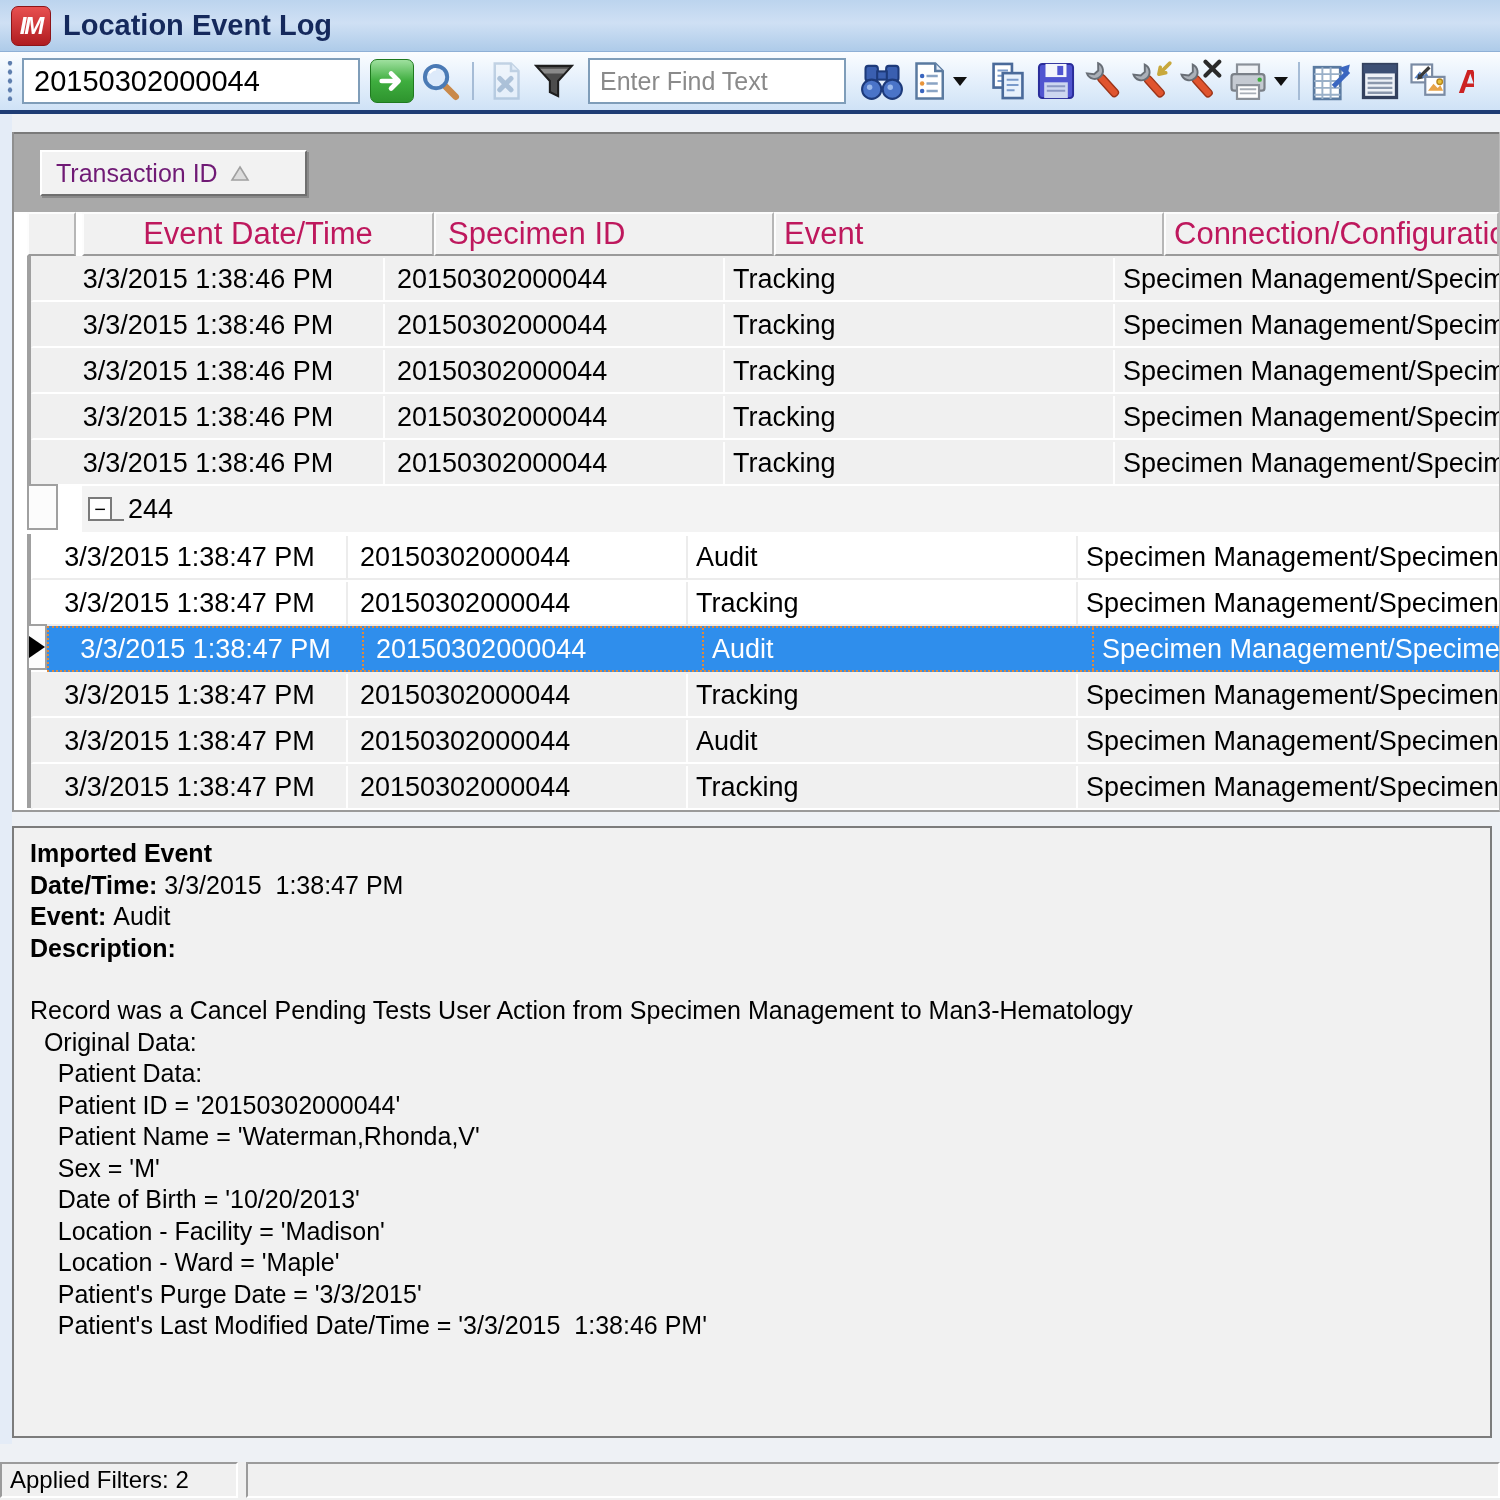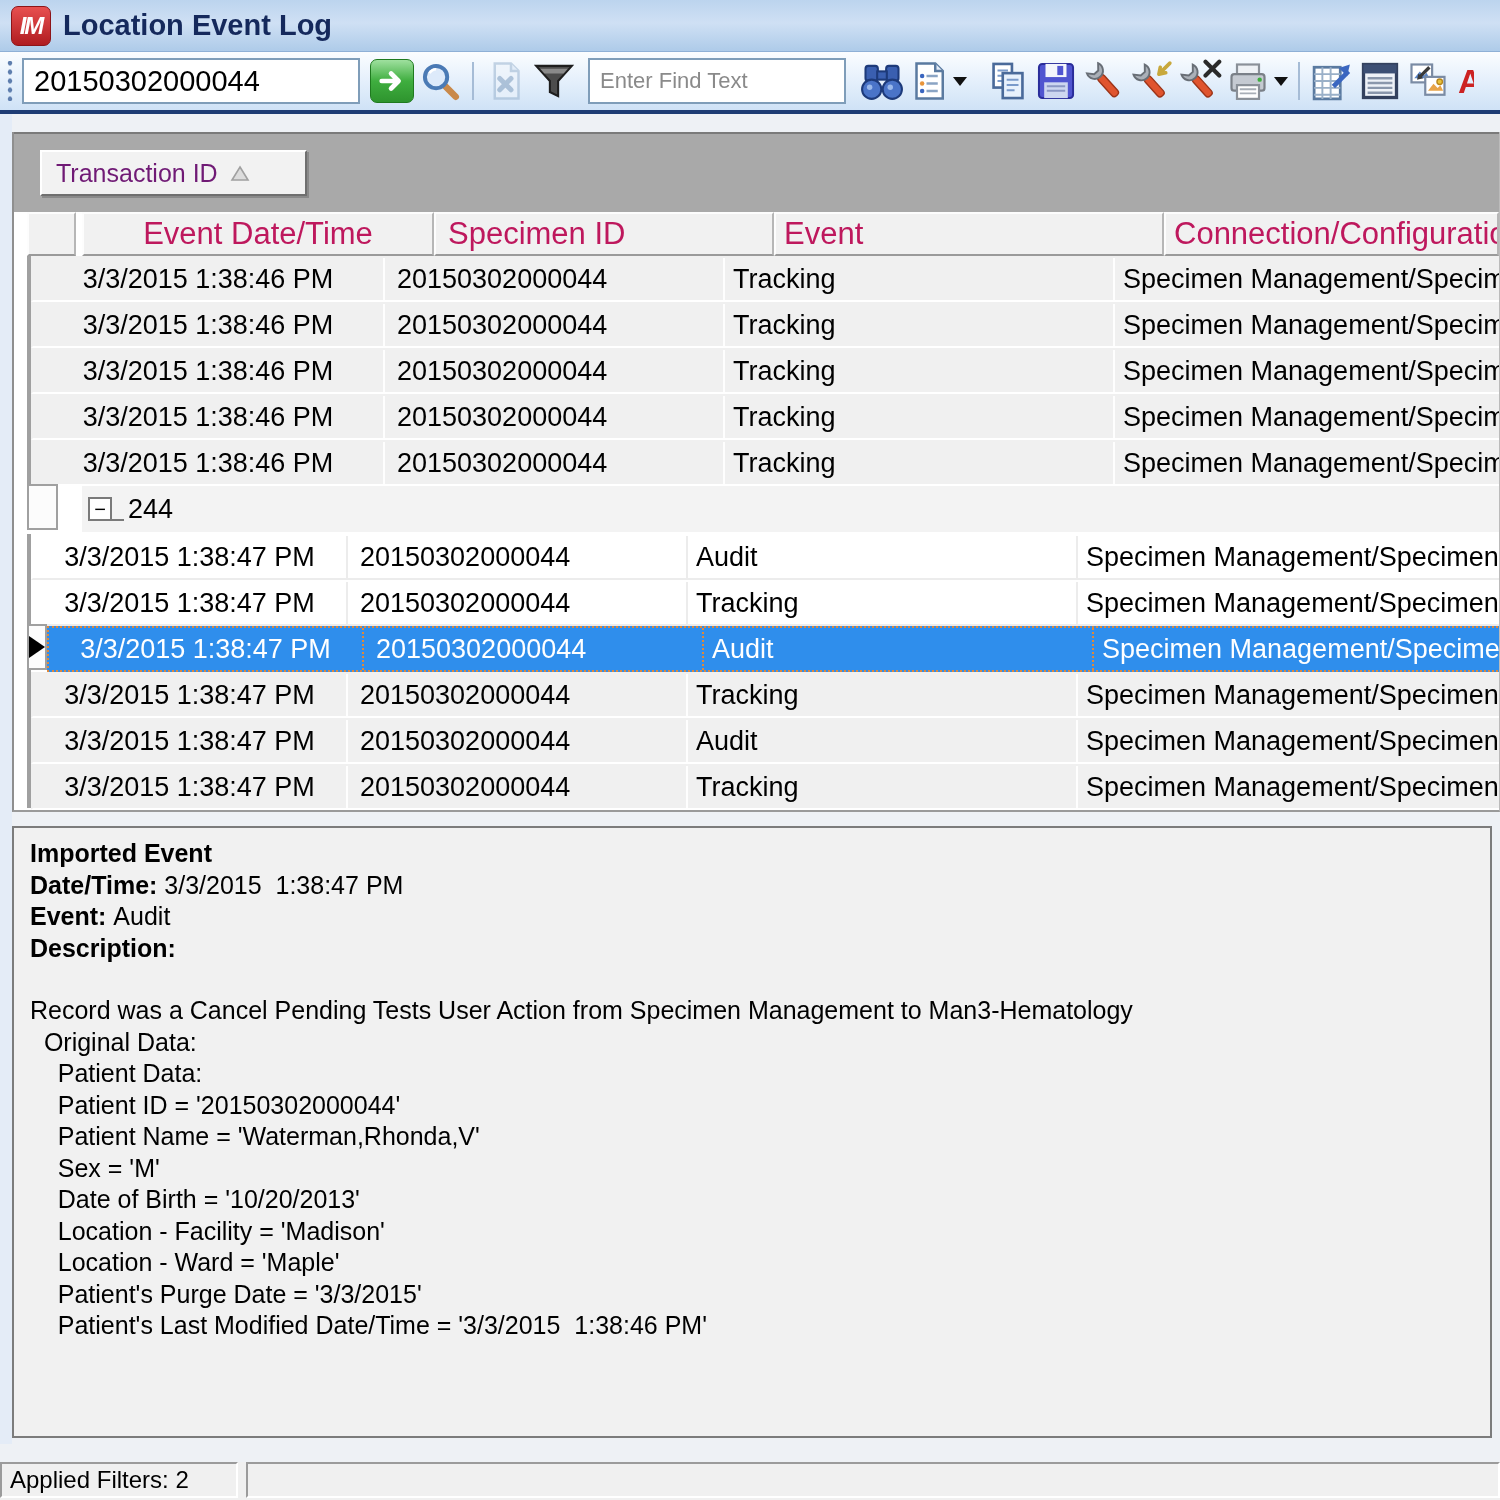--- a/index.html
+++ b/index.html
@@ -25,21 +25,21 @@
     background-size:8px 9px;background-repeat:repeat-y;background-position:center;}
   .tx-input{width:338px;height:46px;border:2px solid #7f9db9;font-size:29px;
     padding:0 0 0 10px;font-family:inherit;color:#000;background:#fff;outline:none;}
   .tbtn{width:48px;height:50px;border:0;background:transparent;padding:2px;
     display:flex;align-items:center;justify-content:center;cursor:pointer;}
   .tbtn.go{width:48px;margin-left:8px;}
   .gobox{width:44px;height:44px;border-radius:7px;border:1px solid #1f7a1f;
     background:linear-gradient(#9fe09f,#3fae3f 50%,#2e942e);
     display:flex;align-items:center;justify-content:center;}
   .vsep{width:2px;height:38px;background:#a6bcd6;margin:0 8px;}
-  .find-input{width:258px;height:46px;border:2px solid #7f9db9;font-size:22px;
+  .find-input{width:258px;height:46px;border:2px solid #7f9db9;font-size:25px;
     padding:0 0 0 10px;font-family:inherit;background:#fff;outline:none;}
   .find-input::placeholder{color:#8a8a8a;}
   .caret{width:0;height:0;border-left:7px solid transparent;border-right:7px solid transparent;
     border-top:9px solid #111;margin-left:4px;}
   .red-a{color:#c22; font-size:34px;font-weight:bold;width:16px;overflow:hidden;margin-left:6px;}
 
   
   .content{position:relative;padding:18px 0 0 12px;}
   .left-strip{position:absolute;left:0;top:0;width:12px;height:1330px;background:#e4ecf7;}
 

